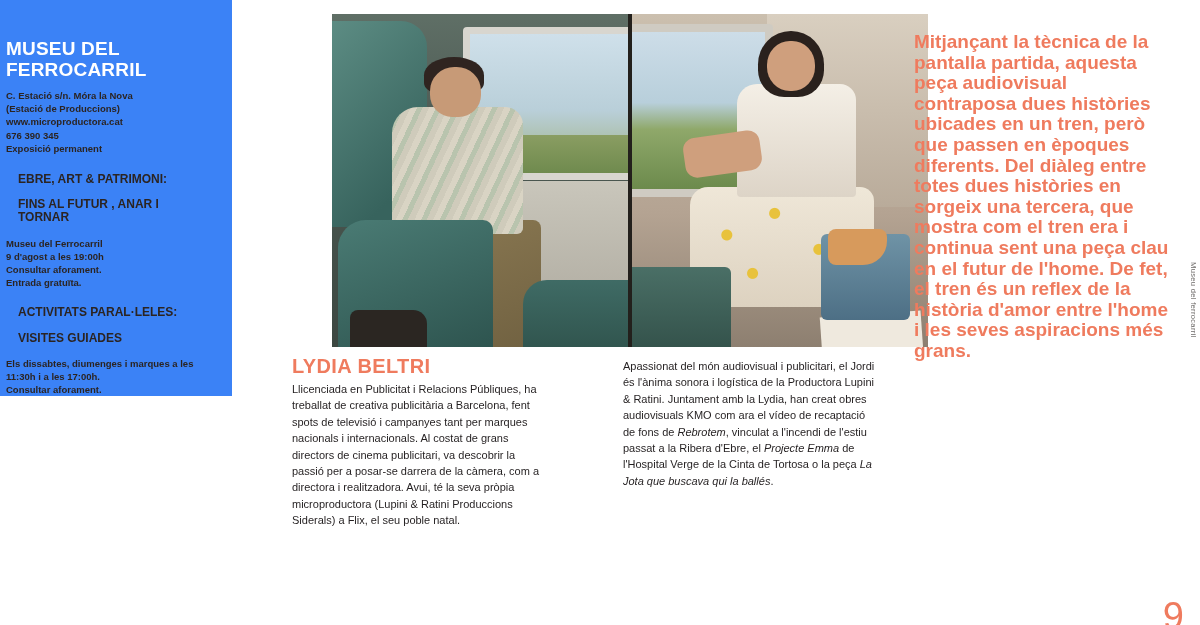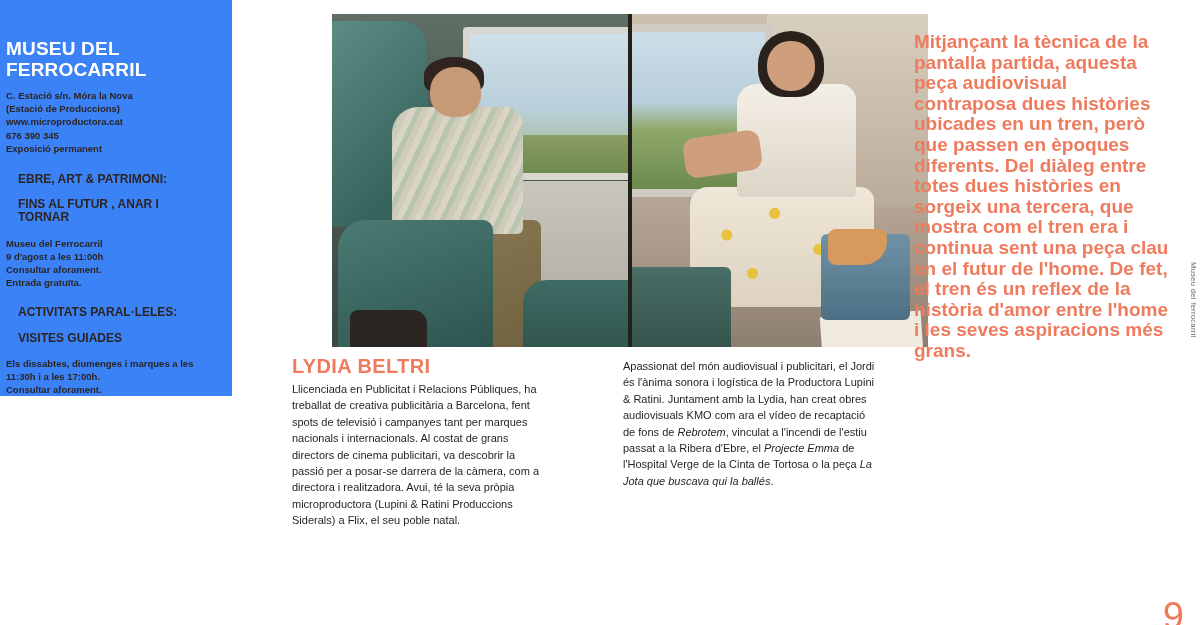--- a/index.html
+++ b/index.html
@@ -354,21 +354,21 @@
     <div>(Estació de Produccions)</div>
     <div>www.microproductora.cat</div>
     <div>676 390 345</div>
     <div>Exposició permanent</div>
   </div>
 
   <div class="block">
     <p class="block-heading">EBRE, ART &amp; PATRIMONI:</p>
     <p class="block-heading">FINS AL FUTUR , ANAR I TORNAR</p>
     <p class="block-line">Museu del Ferrocarril</p>
-    <p class="block-line">9 d'agost a les 11:00h</p>
+    <p class="block-line">9 d'agost a les 19:00h</p>
     <p class="block-line">Consultar aforament.</p>
     <p class="block-line">Entrada gratuïta.</p>
   </div>
 
   <div class="block">
     <p class="block-heading">ACTIVITATS PARAL·LELES:</p>
     <p class="block-heading">VISITES GUIADES</p>
     <p class="block-line">Els dissabtes, diumenges i marques a les</p>
     <p class="block-line">11:30h i a les 17:00h.</p>
     <p class="block-line">Consultar aforament.</p>

